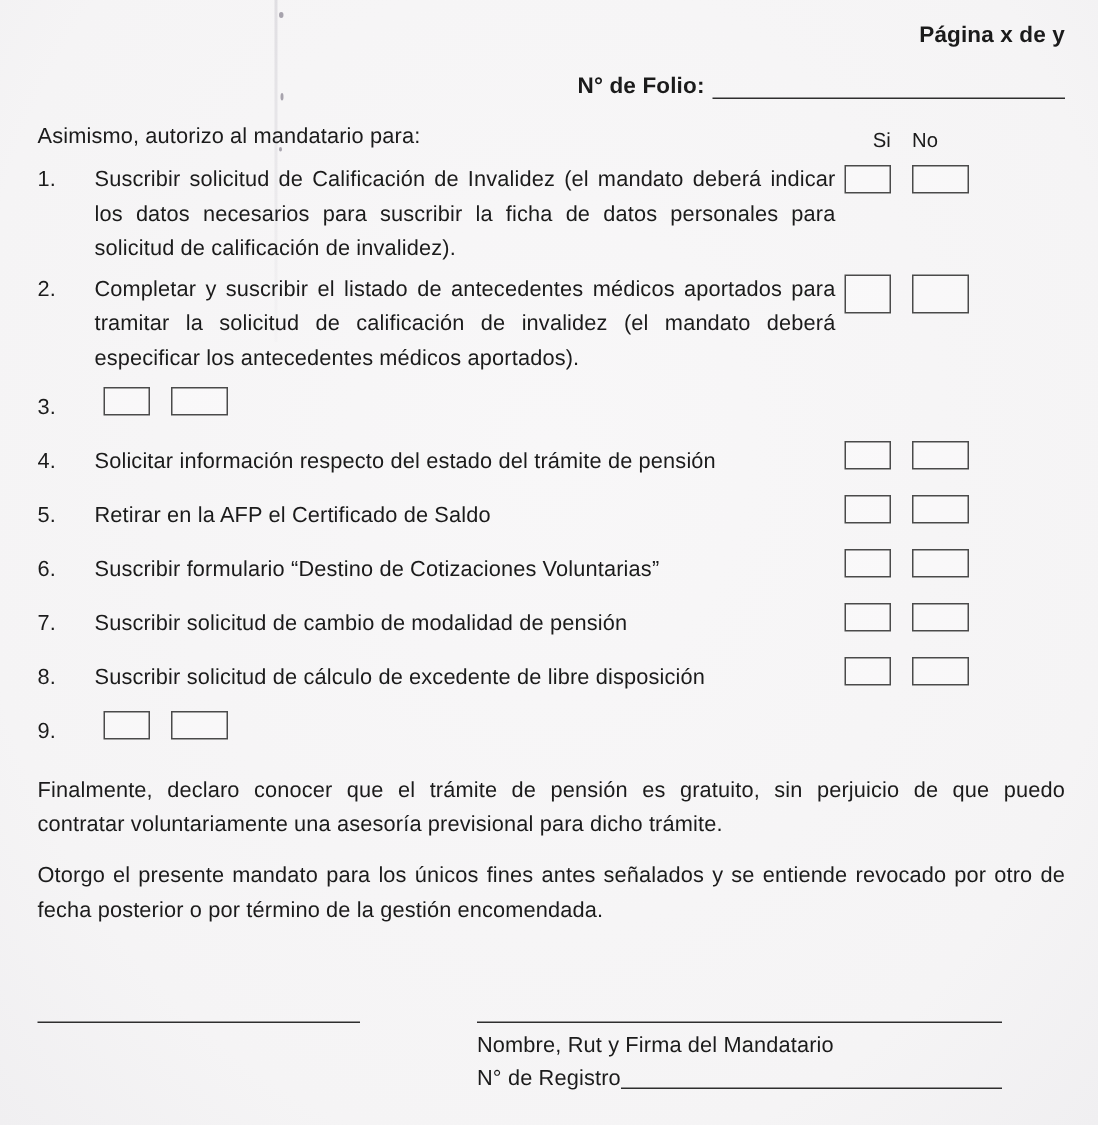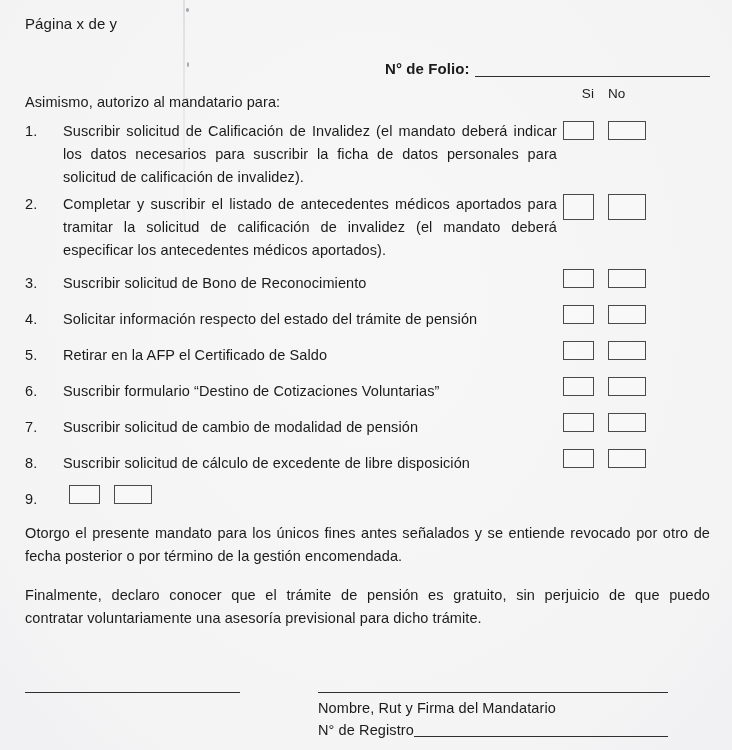--- a/index.html
+++ b/index.html
@@ -22,23 +22,23 @@
   .crease{
     position:absolute;left:183px;top:0;width:2px;height:228px;
     background:linear-gradient(to bottom, rgba(110,105,125,0.16), rgba(110,105,125,0.02));
     pointer-events:none;
   }
   .speck{position:absolute;background:rgba(70,65,85,0.45);border-radius:50%;}
   .speck.s1{left:186px;top:8px;width:3px;height:4px;}
   .speck.s2{left:187px;top:62px;width:2px;height:5px;}
   .speck.s3{left:186px;top:98px;width:2px;height:3px;}
 
-  .pagina{ text-align:left; font-weight:400; font-size:15px; line-height:20px; margin-top:6px; }
-
-  .folio-row{ display:flex; align-items:flex-end; margin-top:24px; height:22px; }
+  .pagina{ text-align:right; font-weight:700; font-size:15px; line-height:20px; margin-top:6px; }
+
+  .folio-row{ display:flex; align-items:flex-end; margin-top:13px; height:22px; }
   .folio-label{ margin-left:360px; font-weight:700; font-size:15px; white-space:nowrap; }
   .fill-line{ flex:1; border-bottom:1.7px solid var(--line); margin-left:5px; margin-bottom:3px; height:14px; }
 
   .intro{ margin-top:11px; }
 
   .sino-header{
     position:absolute; top:86px; right:86px;
     display:flex; gap:14px; font-size:13.5px; line-height:16px;
   }
   .sino-header .si-slot{ width:31px; text-align:right; }
@@ -119,21 +119,20 @@
       <div class="lline">especificar los antecedentes médicos aportados).</div>
     </span>
     <span class="boxes">
       <span class="box si"></span>
       <span class="box no"></span>
     </span>
   </div>
 
   <div class="item i3 short">
     <span class="num">3.</span>
-    <span class="txt">Suscribir solicitud de Bono de Reconocimiento</span>
     <span class="boxes">
       <span class="box si"></span>
       <span class="box no"></span>
     </span>
   </div>
 
   <div class="item i4 short">
     <span class="num">4.</span>
     <span class="txt">Solicitar información respecto del estado del trámite de pensión</span>
     <span class="boxes">
@@ -179,28 +178,28 @@
   </div>
 
   <div class="item i9 short">
     <span class="num">9.</span>
     <span class="boxes">
       <span class="box si"></span>
       <span class="box no"></span>
     </span>
   </div>
 
+  <div class="para p-final">
+    <div class="jline">Finalmente, declaro conocer que el trámite de pensión es gratuito, sin perjuicio de que puedo</div>
+    <div class="lline">contratar voluntariamente una asesoría previsional para dicho trámite.</div>
+  </div>
+
   <div class="para p-otorgo">
     <div class="jline">Otorgo el presente mandato para los únicos fines antes señalados y se entiende revocado por otro de</div>
     <div class="lline">fecha posterior o por término de la gestión encomendada.</div>
-  </div>
-
-  <div class="para p-final">
-    <div class="jline">Finalmente, declaro conocer que el trámite de pensión es gratuito, sin perjuicio de que puedo</div>
-    <div class="lline">contratar voluntariamente una asesoría previsional para dicho trámite.</div>
   </div>
 
   <div class="sig-block">
     <div class="sig-left">
       <div class="sig-line"></div>
     </div>
     <div class="sig-right">
       <div class="sig-line"></div>
       <div class="sig-label">Nombre, Rut y Firma del Mandatario</div>
       <div class="registro-row">

